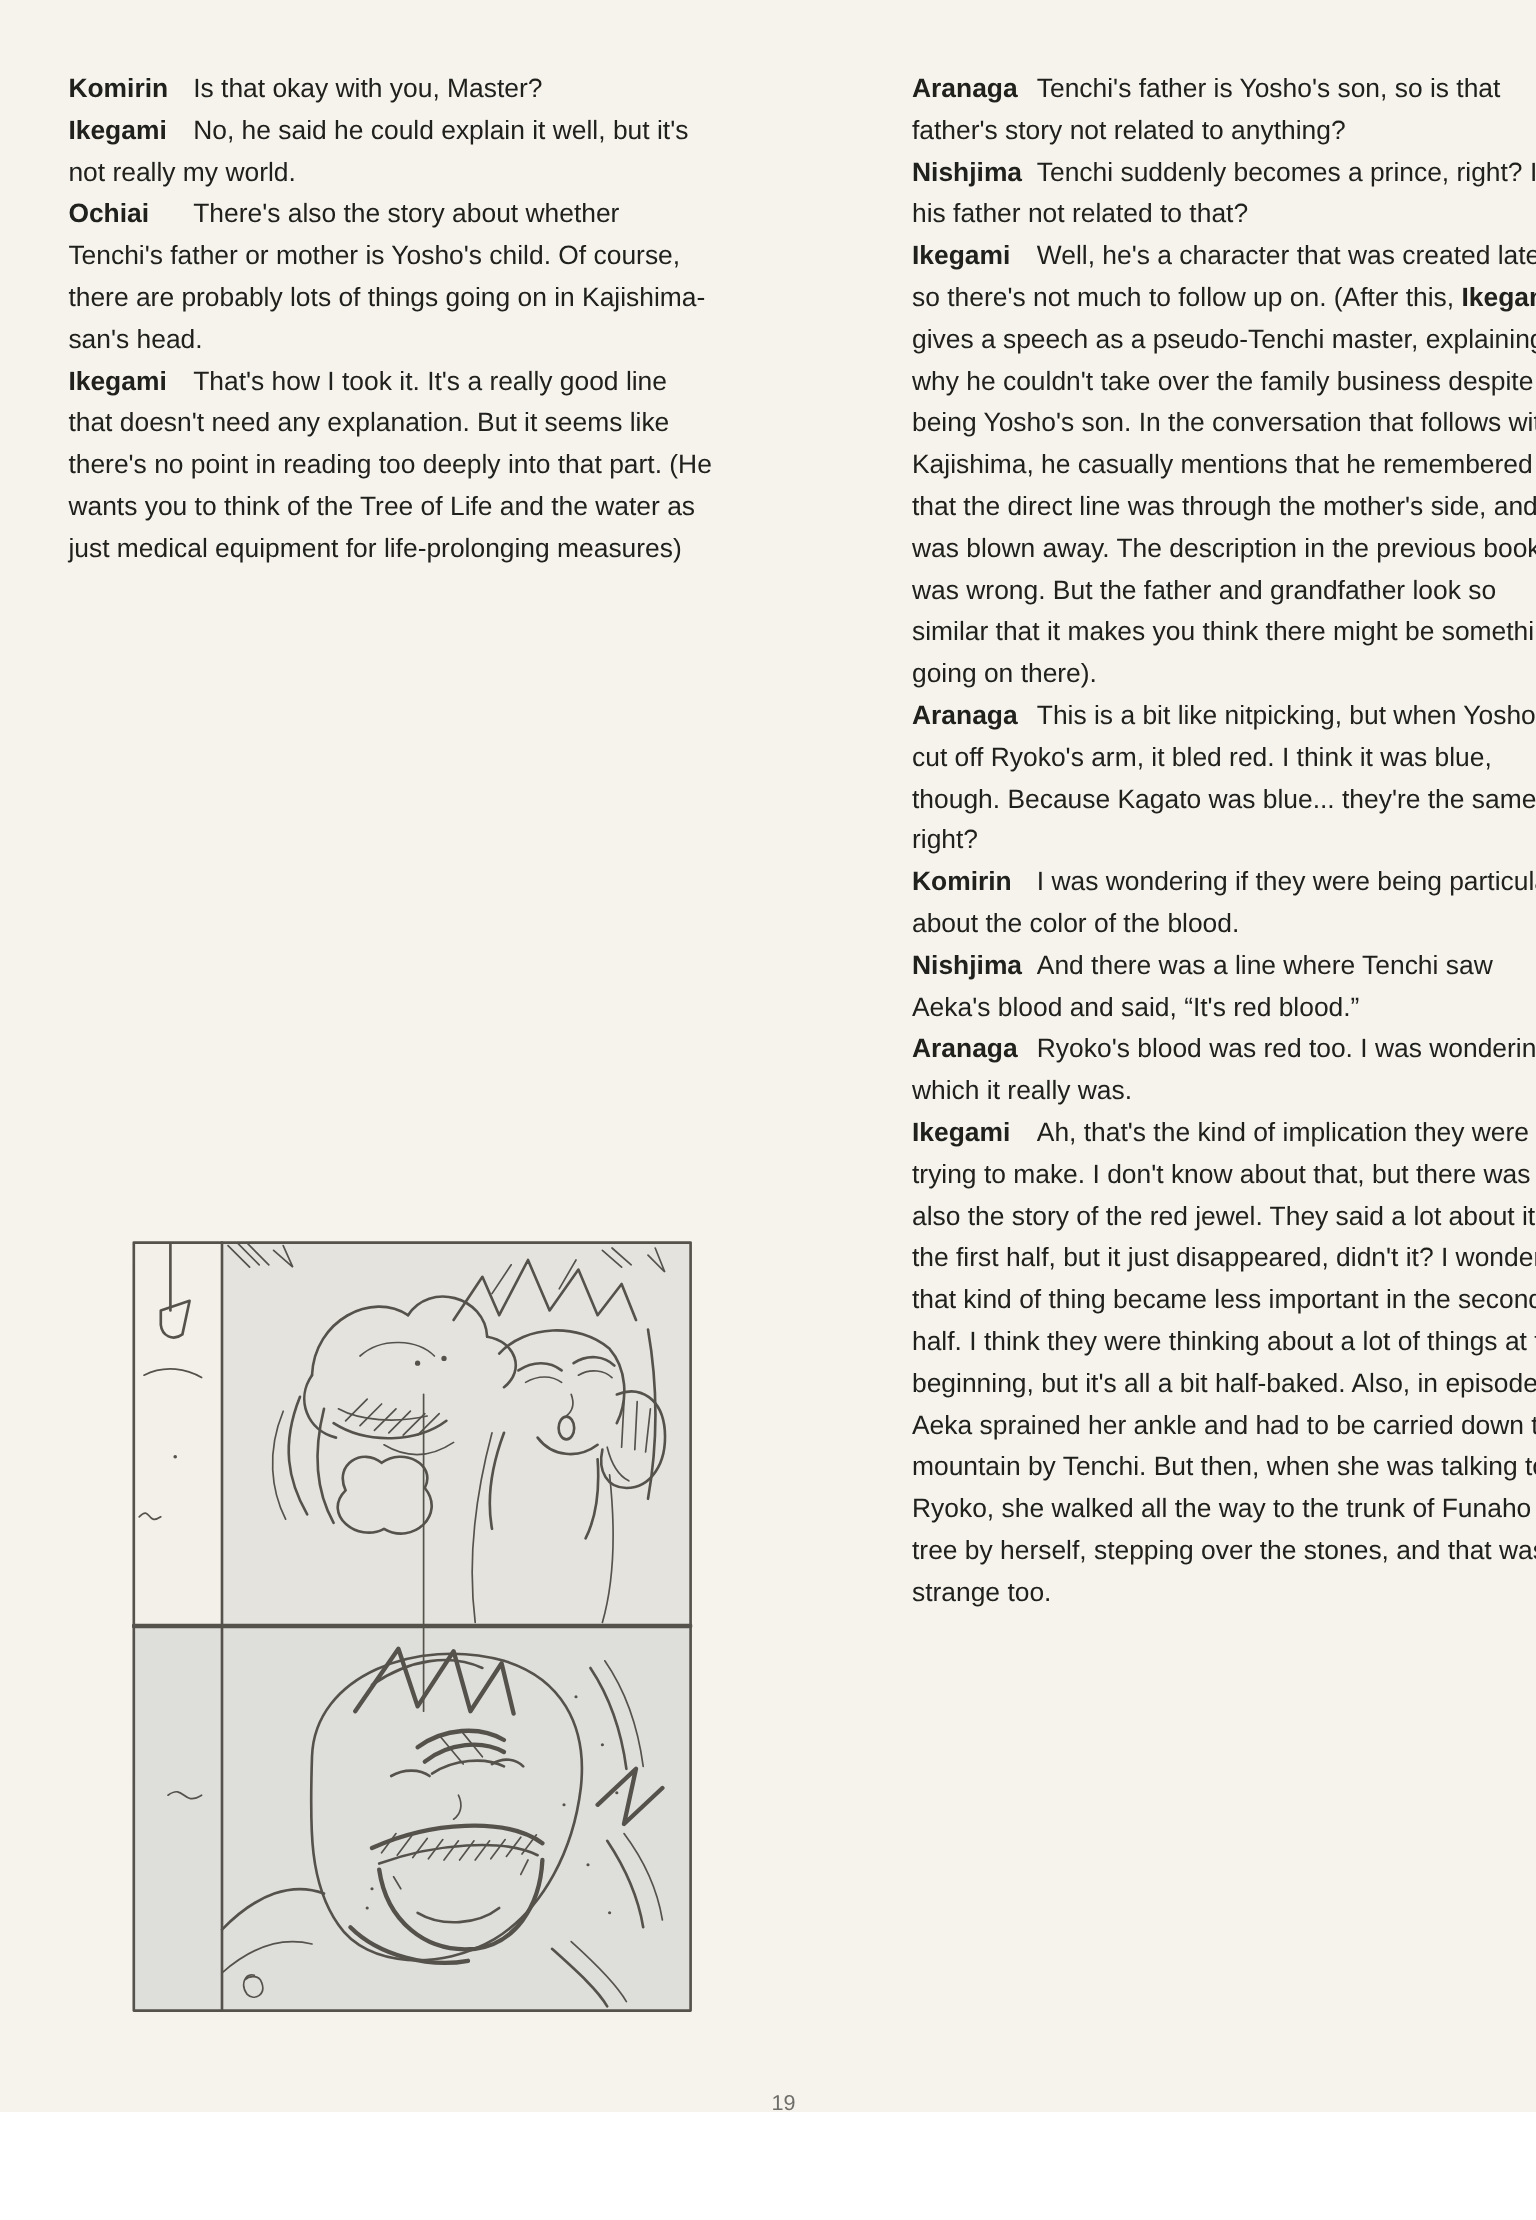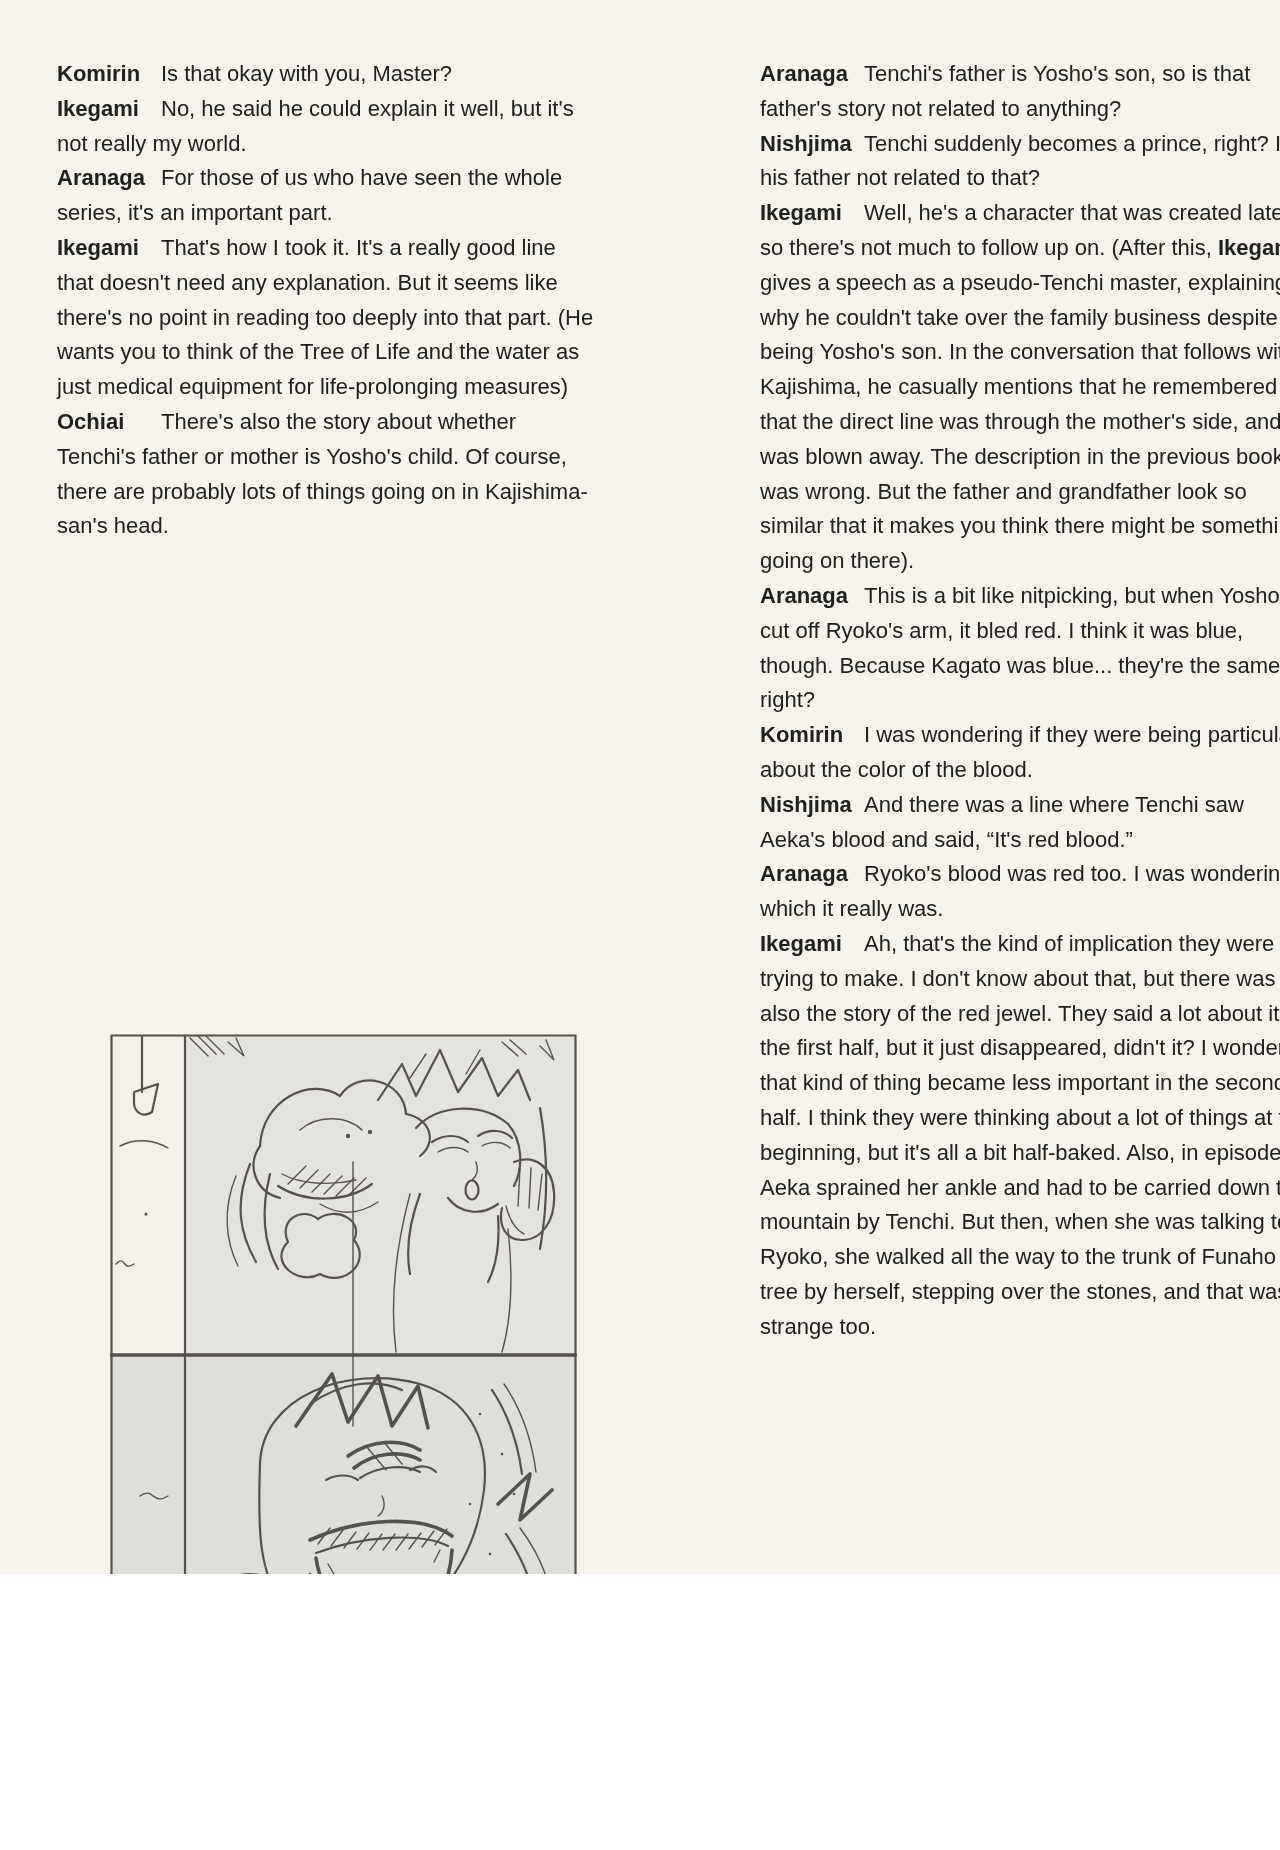--- a/index.html
+++ b/index.html
@@ -7,21 +7,21 @@
     --text:#20201d;
     --page-number:#6f6d68;
     --sketch-line:#55524c;
     --sketch-panel:#e4e3de;
     --sketch-panel-dark:#dededa;
     --sketch-strip:#f2f0e9;
     --sketch-cone:#d9d8d3;
   }
   html,body{margin:0;padding:0;background:#ffffff;}
   .page{
-    position:relative;width:1280px;height:1574px;overflow:hidden;
+    position:relative;width:1280px;height:1760px;overflow:hidden;
     background:var(--page-bg);
     color:var(--text);
     font-family:"Liberation Sans",sans-serif;
   }
   .col{position:absolute;top:57px;font-size:22px;line-height:34.8px;letter-spacing:0;}
   .col-left{left:57px;width:540px;}
   .col-right{left:720px;width:550px;margin-left:40px;}
   .col p{margin:0;}
   .col b.speaker{display:inline-block;min-width:104px;font-weight:bold;}
   .sketch{position:absolute;left:110px;top:1034px;width:467px;height:643px;}
@@ -36,23 +36,22 @@
   }
 </style>
 </head>
 <body>
 
 <div class="page">
 
   <div class="col col-left">
       <p><b class="speaker">Komirin</b>Is that okay with you, Master?</p>
       <p><b class="speaker">Ikegami</b>No, he said he could explain it well, but it's not really my world.</p>
-      <p><b class="speaker">Aranaga</b>For those of us who have seen the whole series, it's an important part.</p>
+      <p><b class="speaker">Ochiai</b>There's also the story about whether Tenchi's father or mother is Yosho's child. Of course, there are probably lots of things going on in Kajishima-san's head.</p>
       <p><b class="speaker">Ikegami</b>That's how I took it. It's a really good line that doesn't need any explanation. But it seems like there's no point in reading too deeply into that part. (He wants you to think of the Tree of Life and the water as just medical equipment for life-prolonging measures)</p>
-      <p><b class="speaker">Ochiai</b>There's also the story about whether Tenchi's father or mother is Yosho's child. Of course, there are probably lots of things going on in Kajishima-san's head.</p>
     </div>
 
   <div class="col col-right">
       <p><b class="speaker">Aranaga</b>Tenchi's father is Yosho's son, so is that father's story not related to anything?</p>
       <p><b class="speaker">Nishjima</b>Tenchi suddenly becomes a prince, right? Is his father not related to that?</p>
       <p><b class="speaker">Ikegami</b>Well, he's a character that was created later, so there's not much to follow up on. (After this, <b>Ikegami</b> gives a speech as a pseudo-Tenchi master, explaining why he couldn't take over the family business despite being Yosho's son. In the conversation that follows with Kajishima, he casually mentions that he remembered that the direct line was through the mother's side, and I was blown away. The description in the previous book was wrong. But the father and grandfather look so similar that it makes you think there might be something going on there).</p>
       <p><b class="speaker">Aranaga</b>This is a bit like nitpicking, but when Yosho cut off Ryoko's arm, it bled red. I think it was blue, though. Because Kagato was blue... they're the same, right?</p>
       <p><b class="speaker">Komirin</b>I was wondering if they were being particular about the color of the blood.</p>
       <p><b class="speaker">Nishjima</b>And there was a line where Tenchi saw Aeka's blood and said, “It's red blood.”</p>
       <p><b class="speaker">Aranaga</b>Ryoko's blood was red too. I was wondering which it really was.</p>

